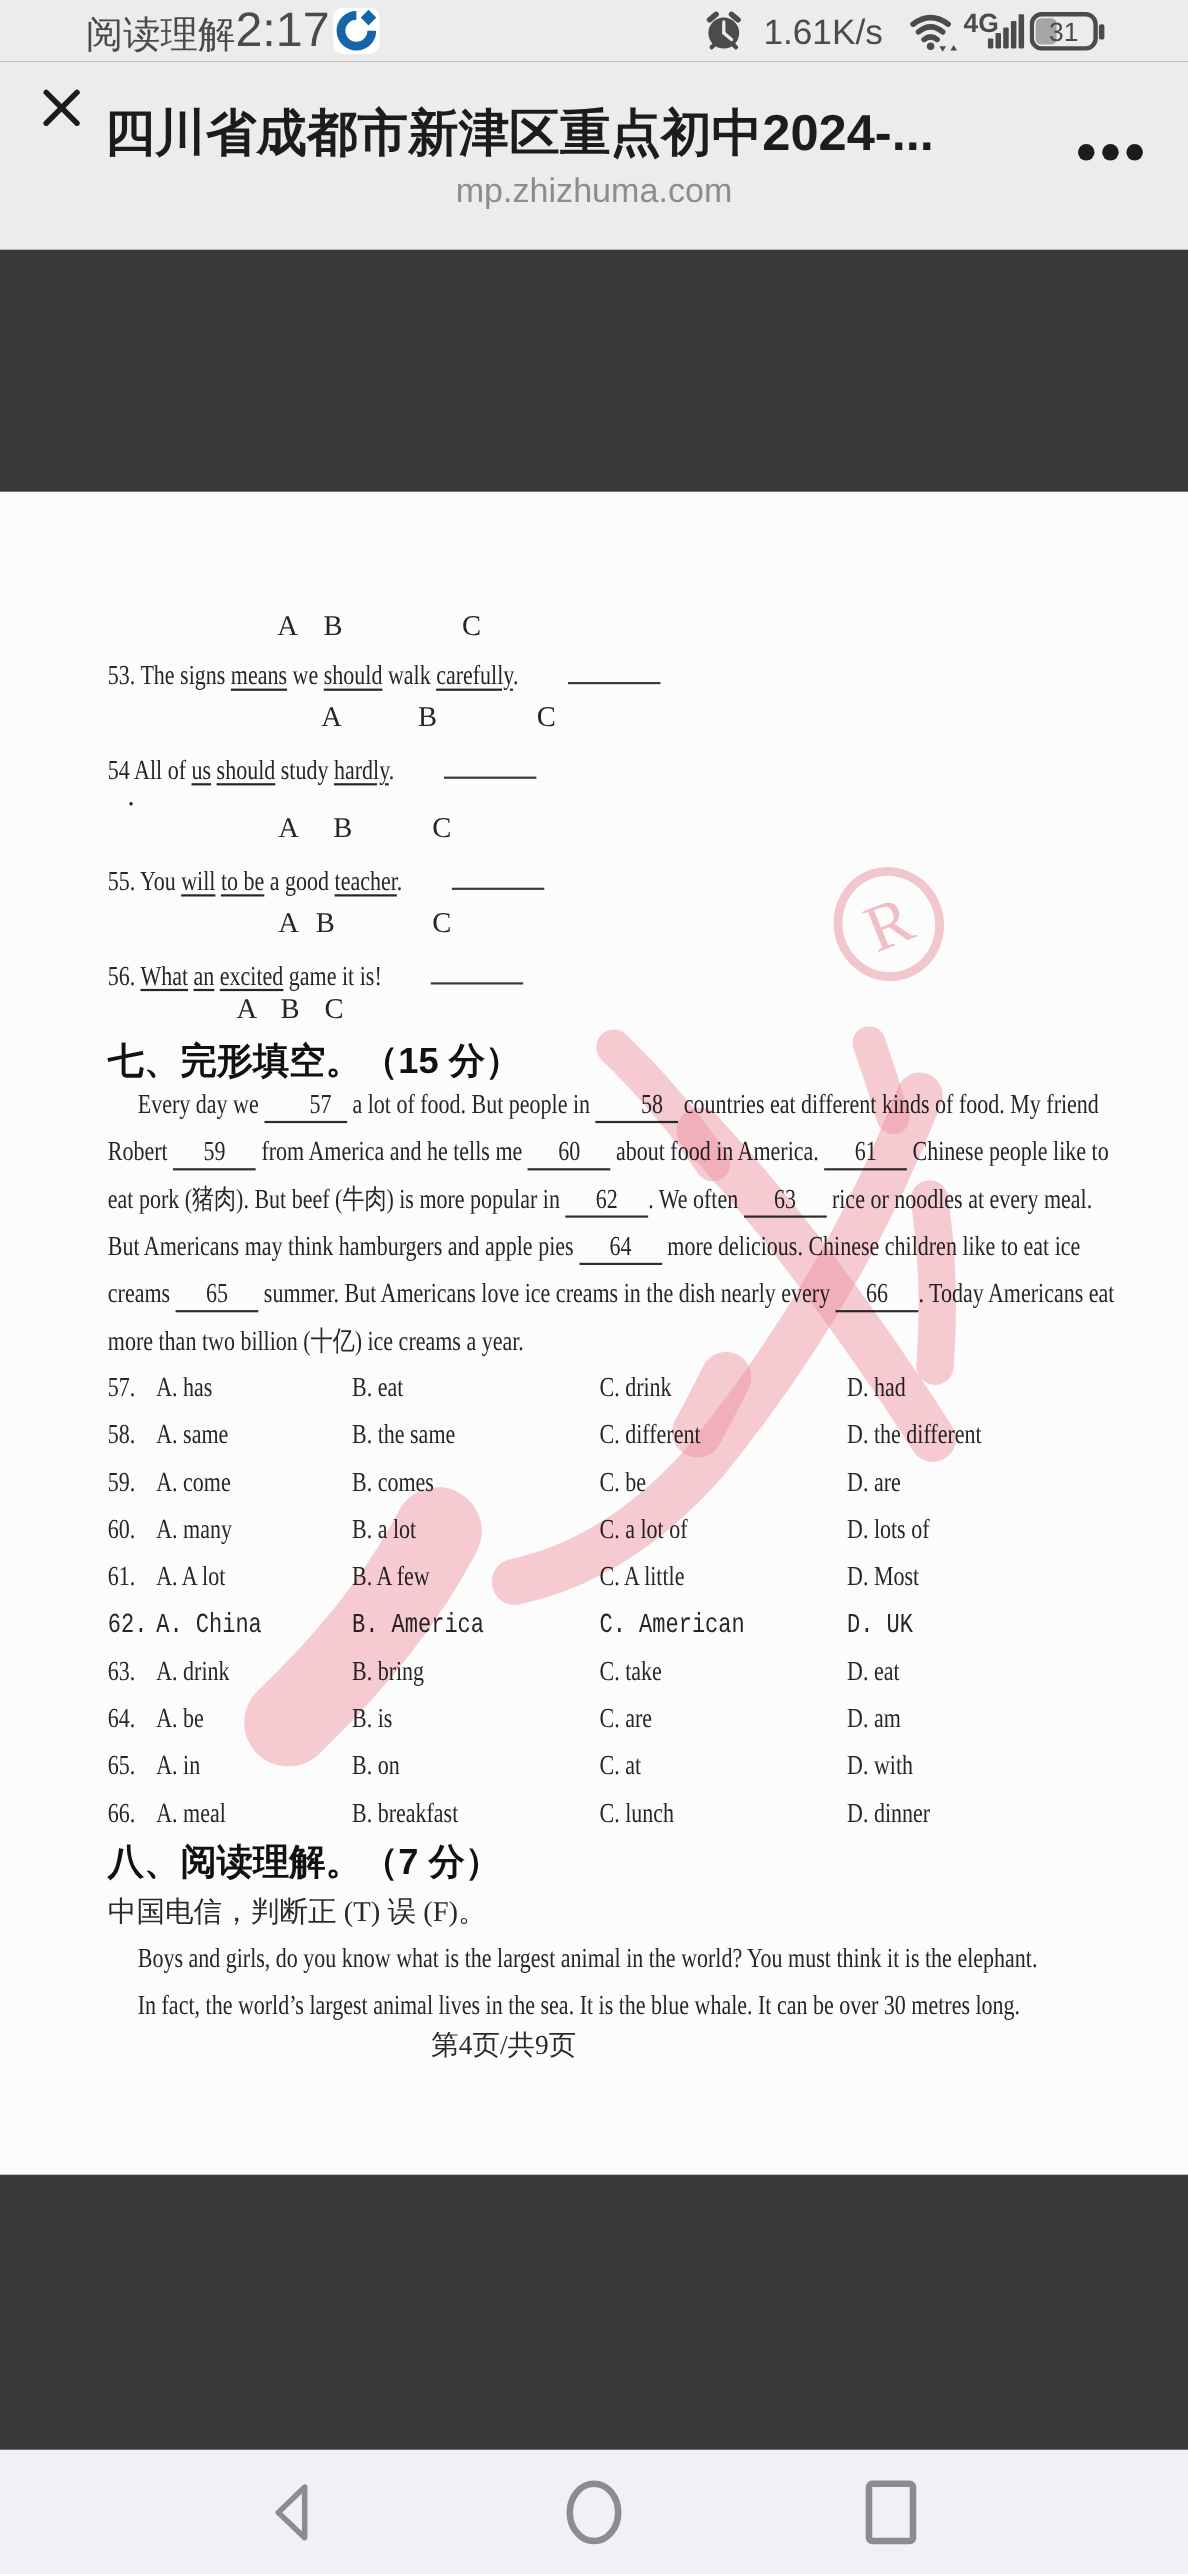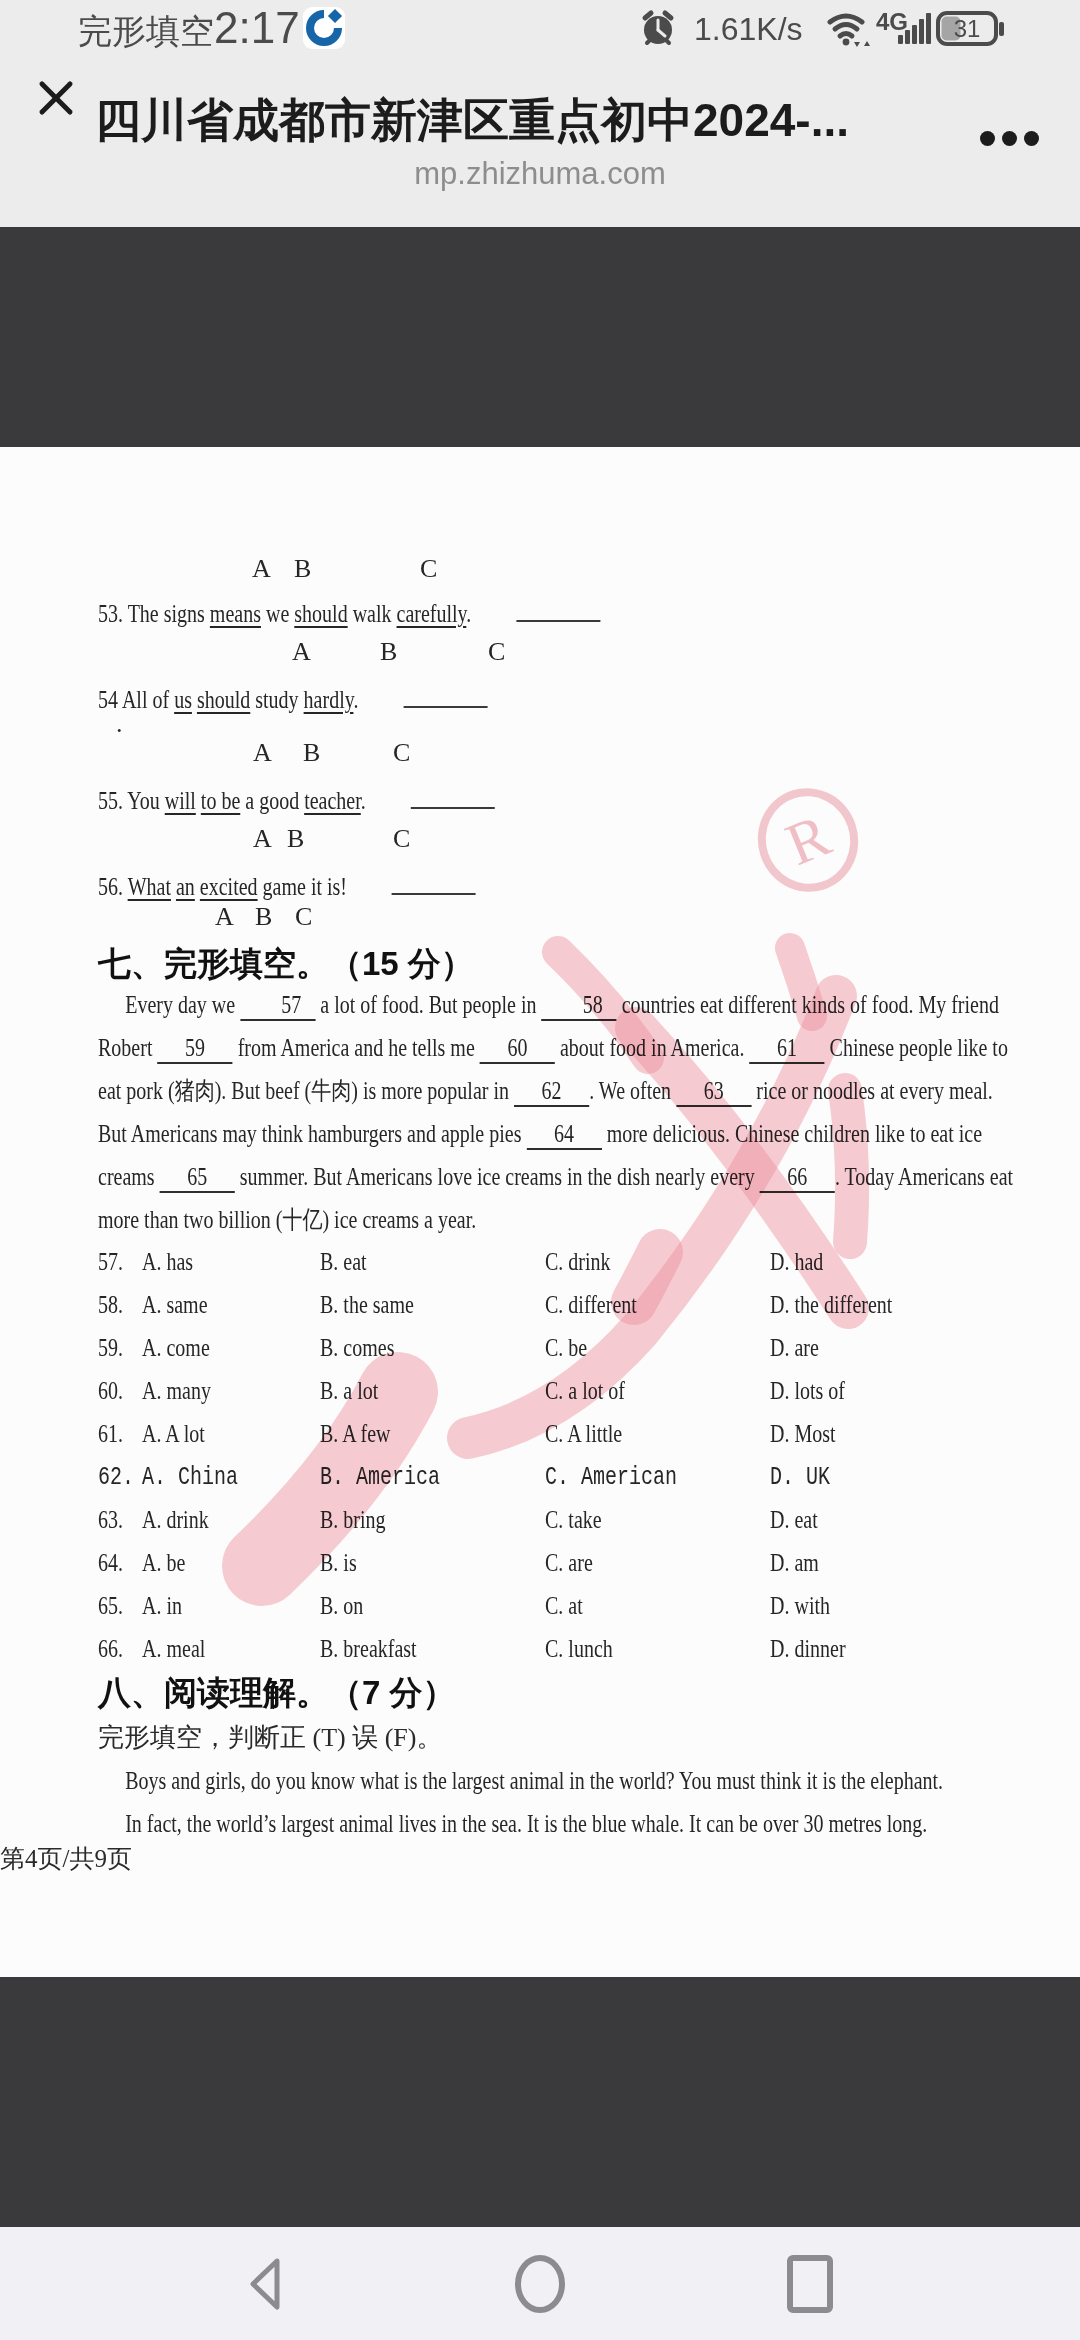--- a/index.html
+++ b/index.html
@@ -39,21 +39,21 @@
   .blank{display:inline-block;min-width:78px;text-align:center;border-bottom:2px solid #2e2e2e;
          padding:0 8px;line-height:28px;}
   .answer-blank{display:inline-block;width:105px;height:26px;border-bottom:2px solid #3a3a3a;margin-left:56px;}
   .sec-heading{position:absolute;left:98px;font-size:33px;font-weight:bold;color:#111;
                font-family:"Liberation Sans",sans-serif;white-space:nowrap;}
   .cn-line{position:absolute;left:98px;font-size:26px;color:#2a2a2a;white-space:nowrap;}
   .opt-table{position:absolute;left:98px;top:801px;width:930px;height:440px;}
   .opt-row{position:absolute;left:0;width:930px;height:36px;}
   .opt-row .sq{position:absolute;top:0;font-size:25px;white-space:nowrap;display:inline-block;
                transform:scaleX(0.8);transform-origin:0 50%;}
-  .page-footer{position:absolute;left:0;top:1395px;width:916px;font-size:25px;color:#2a2a2a;}
+  .page-footer{position:absolute;left:0;top:1395px;width:916px;text-align:center;font-size:25px;color:#2a2a2a;}
   .indent{text-indent:34px;}
   .stray-dot{position:absolute;font-size:26px;}
 
   
   .wm-layer{position:absolute;top:0;left:0;width:1080px;height:2340px;pointer-events:none;
             mix-blend-mode:multiply;z-index:10;}
   .wm-stamp{position:absolute;left:758px;top:788px;width:84px;height:88px;border:8px solid rgba(228,120,136,0.40);
             border-radius:50%;transform:rotate(-18deg);display:flex;align-items:center;justify-content:center;
             mix-blend-mode:multiply;z-index:11;}
   .wm-stamp span{font-family:"Liberation Serif",serif;font-size:60px;color:rgba(228,120,136,0.46);
@@ -63,21 +63,21 @@
   .nav-bar{position:absolute;top:2227px;left:0;width:1080px;height:113px;background:#f1f0f5;z-index:30;}
   .nav-btn{position:absolute;top:26px;width:62px;height:62px;}
   .nav-back{left:239px;} .nav-home{left:509px;} .nav-recents{left:779px;}
 </style>
 </head>
 <body>
 
 <div class="screen">
 
   <div class="status-bar">
-    <span class="sb-carrier">完形填空</span>
+    <span class="sb-carrier">阅读理解</span>
     <span class="sb-time">2:17</span>
     <span class="sb-app-icon">
       <svg width="42" height="42" viewBox="0 0 42 42">
         <path d="M21 7 a14 14 0 1 0 14 14" stroke="#1565a8" stroke-width="8" fill="none"></path>
         <rect x="27" y="4" width="10" height="10" transform="rotate(45 32 9)" fill="#1565a8"></rect>
       </svg>
     </span>
     <span class="sb-alarm">
       <svg width="40" height="40" viewBox="0 0 40 40">
         <line x1="7" y1="9" x2="13" y2="4" stroke="#4b4b4b" stroke-width="5" stroke-linecap="round"></line>
@@ -250,21 +250,21 @@
           <div class="opt-row" style="top: 387px;">
             <span class="sq" style="left: 0px;">66.</span>
             <span class="sq" style="left: 44px;">A. meal</span>
             <span class="sq" style="left: 222px;">B. breakfast</span>
             <span class="sq" style="left: 447px;">C. lunch</span>
             <span class="sq" style="left: 672px;">D. dinner</span>
           </div>
         </div>
 
       <div class="sec-heading" style="top:1224px">八、阅读理解。（7 分）</div>
-      <div class="cn-line" style="top:1273px">完形填空，判断正 (T) 误 (F)。</div>
+      <div class="cn-line" style="top:1273px">中国电信，判断正 (T) 误 (F)。</div>
       <div class="doc-line indent" style="left:98px;top:1317px">Boys and girls, do you know what is the largest animal in the world? You must think it is the elephant.</div>
       <div class="doc-line indent" style="left:98px;top:1360px">In fact, the world’s largest animal lives in the sea. It is the blue whale. It can be over 30 metres long.</div>
 
       <div class="page-footer">第4页/共9页</div>
     </div>
   </div>
 
   <svg class="wm-layer" viewBox="0 0 1080 2340">
     <g stroke="rgba(238,138,153,0.42)" fill="none" stroke-linecap="round">
       <path d="M 558 952 Q 610 1002 648 1058" stroke-width="32"></path>

